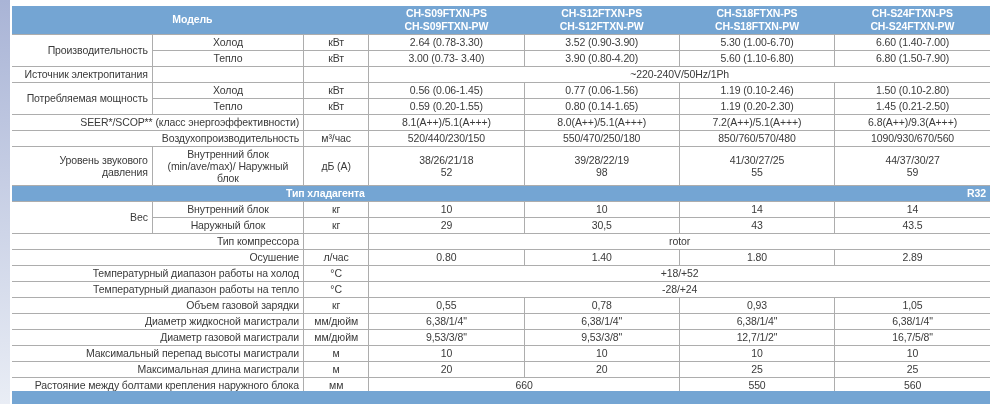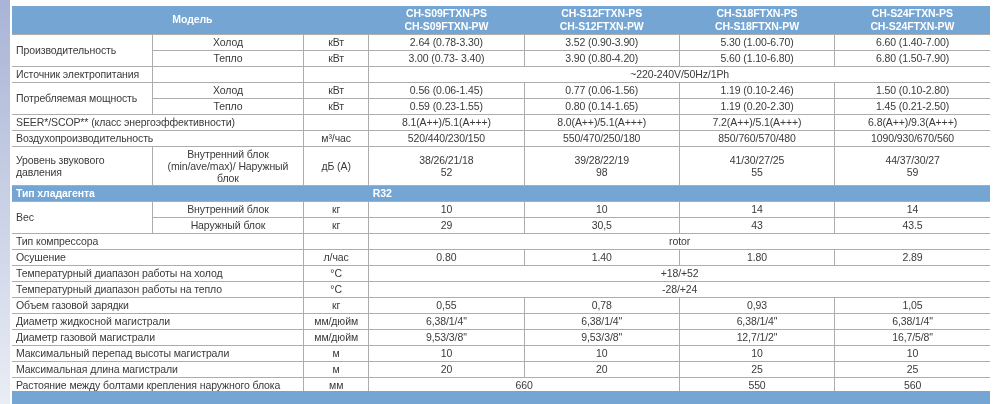--- a/index.html
+++ b/index.html
@@ -26,30 +26,30 @@
   col.c-label{width:140px;} col.c-sub{width:151px;} col.c-unit{width:65px;}
   col.c-d{width:155px;}
   td,th{
     font-size:10.5px;line-height:1.15;letter-spacing:-0.1px;
     padding:1px 4px;height:16px;box-sizing:border-box;
     border-bottom:1px solid var(--grid-line);
     color:var(--text-color);font-weight:normal;vertical-align:middle;
     overflow:hidden;white-space:nowrap;
   }
   td.bl{border-left:1px solid var(--grid-line);}
-  td.label{text-align:left;}
+  td.label{text-align:right;}
   td.sub,td.unit,td.val{text-align:center;}
   td.wrap{white-space:normal;}
   tr.tall td{height:30px;}
   tr.blue td, tr.blue th{
     background:var(--header-bg);color:#ffffff;font-weight:bold;border-left:none;
   }
   tr.header-row th{height:28px;text-align:center;font-size:10.5px;line-height:1.2;}
   th.model-th{text-align:left;font-size:11.5px;padding-left:8px;margin-left:32px;}
-  tr.blue td.val{text-align:left;}
+  tr.blue td.val{text-align:right;}
   .footer-bar{
     position:absolute;left:12px;bottom:0;width:978px;height:13px;
     background:var(--accent-bar);
   }
 </style>
 </head>
 <body>
 
 <div class="page">
   <div class="side-strip"></div>
@@ -116,21 +116,21 @@
       <td class="sub bl">Холод</td>
       <td class="unit bl">кВт</td>
       <td class="val bl">0.56 (0.06-1.45)</td>
       <td class="val bl">0.77 (0.06-1.56)</td>
       <td class="val bl">1.19 (0.10-2.46)</td>
       <td class="val bl">1.50 (0.10-2.80)</td>
     </tr>
     <tr>
       <td class="sub bl">Тепло</td>
       <td class="unit bl">кВт</td>
-      <td class="val bl">0.59 (0.23-1.55)</td>
+      <td class="val bl">0.59 (0.20-1.55)</td>
       <td class="val bl">0.80 (0.14-1.65)</td>
       <td class="val bl">1.19 (0.20-2.30)</td>
       <td class="val bl">1.45 (0.21-2.50)</td>
     </tr>
 
     <tr>
       <td class="label" colspan="2">SEER*/SCOP** (класс энергоэффективности)</td>
       <td class="unit bl"></td>
       <td class="val bl">8.1(A++)/5.1(A+++)</td>
       <td class="val bl">8.0(A++)/5.1(A+++)</td>

